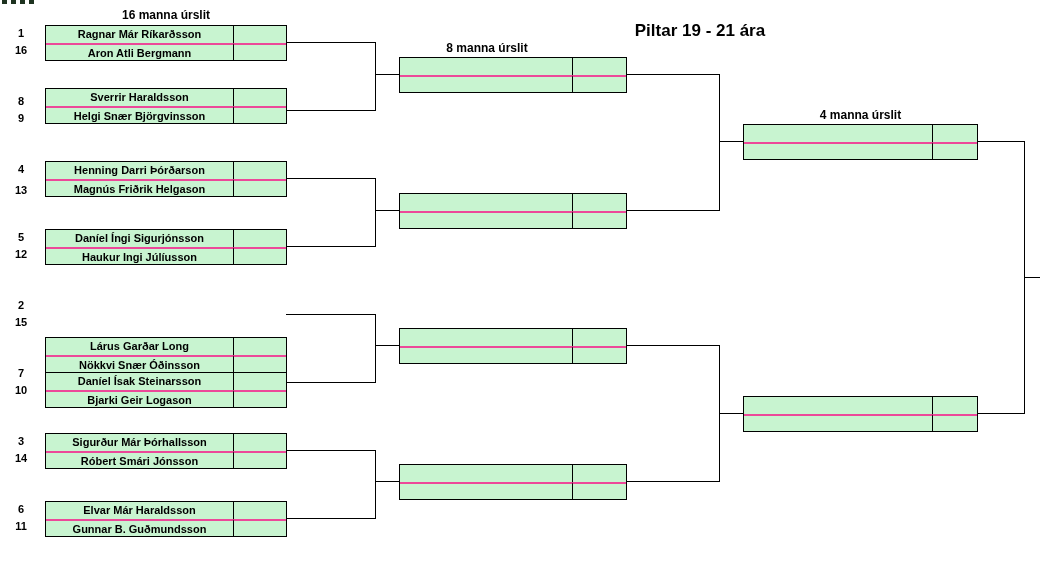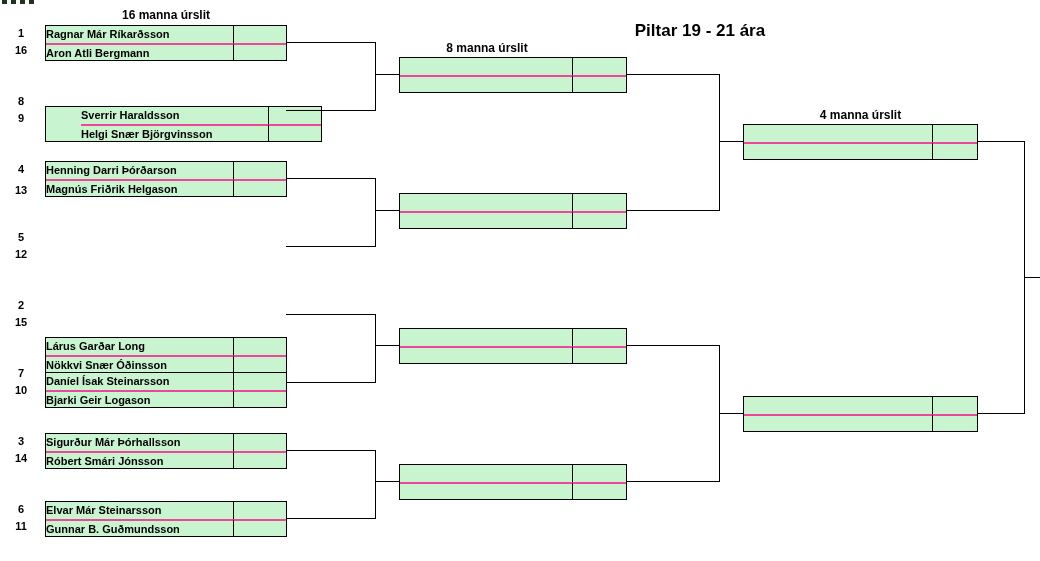--- a/index.html
+++ b/index.html
@@ -10,21 +10,21 @@
   }
   .pair{
     position:absolute;display:grid;grid-auto-rows:17px;
     border:1px solid #000;background:#c8f4d0;box-sizing:content-box;
   }
   .pair.r1{left:45px;width:240px;grid-template-columns:187px 53px;}
   .pair.r2{left:399px;width:226px;grid-template-columns:172px 54px;}
   .pair.r3{left:743px;width:233px;grid-template-columns:188px 45px;}
   .cell{
     box-sizing:border-box;overflow:hidden;white-space:nowrap;
-    font-size:11px;font-weight:bold;line-height:16px;text-align:left;
+    font-size:11px;font-weight:bold;line-height:16px;text-align:center;
   }
   .cell.row2{border-top:2px solid #ec4899;}
   .cell.score{border-left:1px solid #000;}
   .seed{
     position:absolute;left:6px;width:30px;height:17px;
     font-size:11px;font-weight:bold;line-height:17px;text-align:center;
   }
   .round-label{
     position:absolute;font-size:12px;font-weight:bold;text-align:center;
     white-space:nowrap;
@@ -67,30 +67,36 @@
   <div class="seed" style="top:450px;">14</div>
   <div class="seed" style="top:501px;">6</div>
   <div class="seed" style="top:518px;">11</div>
 
   <div class="pair r1" style="top:25px;">
     <div class="cell name">Ragnar Már Ríkarðsson</div>
     <div class="cell score"></div>
     <div class="cell name row2">Aron Atli Bergmann</div>
     <div class="cell score row2"></div>
   </div>
-  <div class="pair r1" style="top:106px;padding-left:35px;">
+  <div class="pair r1" style="top:88px;">
     <div class="cell name">Sverrir Haraldsson</div>
     <div class="cell score"></div>
     <div class="cell name row2">Helgi Snær Björgvinsson</div>
     <div class="cell score row2"></div>
   </div>
   <div class="pair r1" style="top:161px;">
     <div class="cell name">Henning Darri Þórðarson</div>
     <div class="cell score"></div>
     <div class="cell name row2">Magnús Friðrik Helgason</div>
+    <div class="cell score row2"></div>
+  </div>
+  <div class="pair r1" style="top:229px;">
+    <div class="cell name">Daníel Íngi Sigurjónsson</div>
+    <div class="cell score"></div>
+    <div class="cell name row2">Haukur Ingi Júlíusson</div>
     <div class="cell score row2"></div>
   </div>
   <div class="pair r1" style="top:297px;margin-top:40px;">
     <div class="cell name">Lárus Garðar Long</div>
     <div class="cell score"></div>
     <div class="cell name row2">Nökkvi Snær Óðinsson</div>
     <div class="cell score row2"></div>
   </div>
   <div class="pair r1" style="top:365px;margin-top:7px;">
     <div class="cell name">Daníel Ísak Steinarsson</div>
@@ -98,21 +104,21 @@
     <div class="cell name row2">Bjarki Geir Logason</div>
     <div class="cell score row2"></div>
   </div>
   <div class="pair r1" style="top:433px;">
     <div class="cell name">Sigurður Már Þórhallsson</div>
     <div class="cell score"></div>
     <div class="cell name row2">Róbert Smári Jónsson</div>
     <div class="cell score row2"></div>
   </div>
   <div class="pair r1" style="top:501px;">
-    <div class="cell name">Elvar Már Steinarsson</div>
+    <div class="cell name">Elvar Már Haraldsson</div>
     <div class="cell score"></div>
     <div class="cell name row2">Gunnar B. Guðmundsson</div>
     <div class="cell score row2"></div>
   </div>
 
   <div class="pair r2" style="top:57px;">
     <div class="cell name"></div>
     <div class="cell score"></div>
     <div class="cell name row2"></div>
     <div class="cell score row2"></div>

